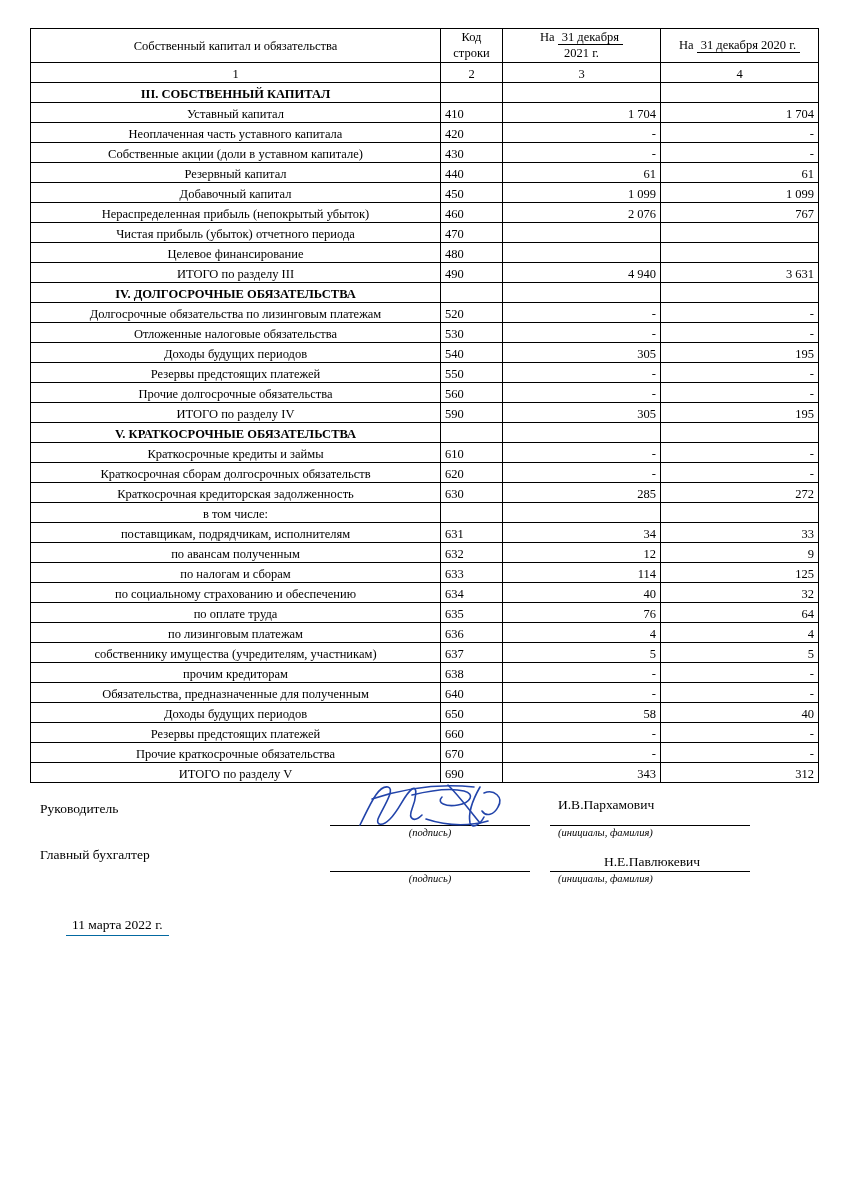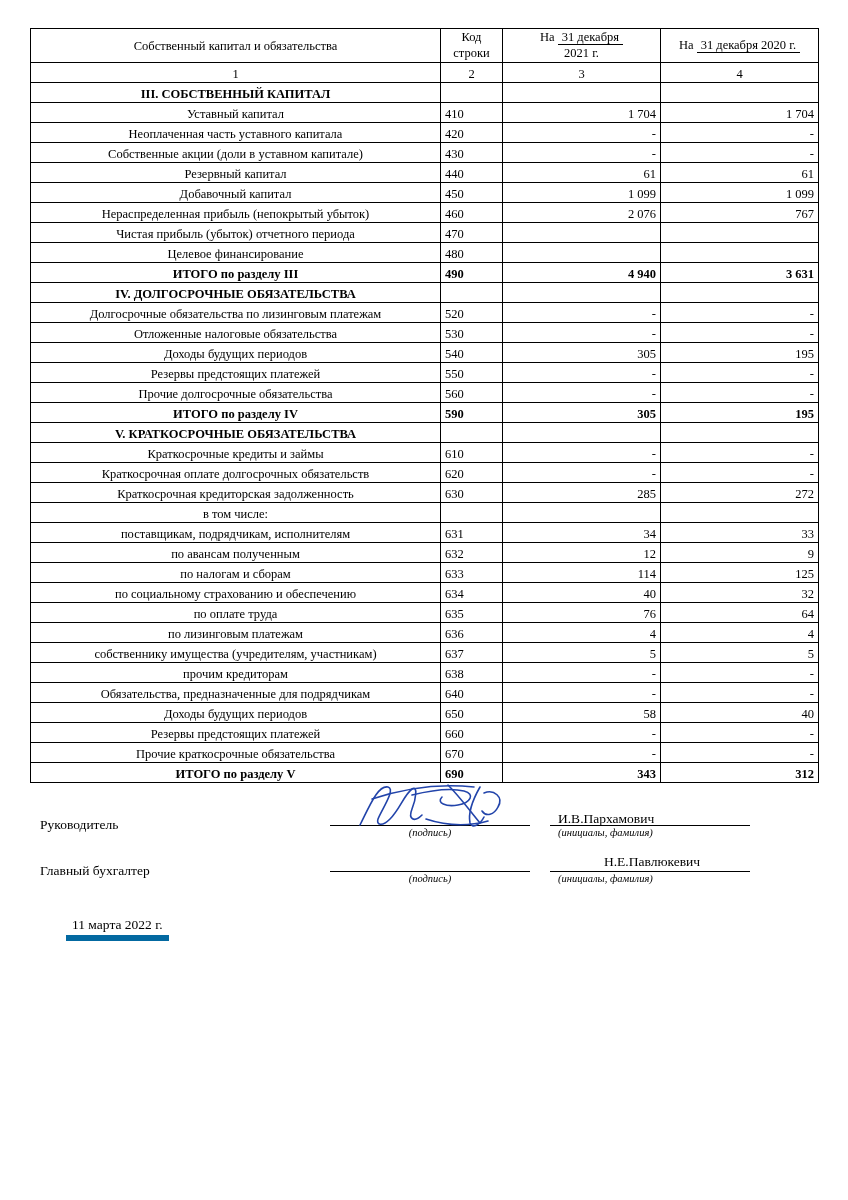--- a/index.html
+++ b/index.html
@@ -44,21 +44,21 @@
     text-align: center;
     vertical-align: middle !important;
     font-size: 12.5px;
     padding: 2px 4px;
   }
   .hd-name { height: 40px; }
   .hd-sub { text-align: center; font-size: 12.5px; height: 16px; }
   .name { text-align: center; }
   .code { }
   .num  { text-align: right; padding-right: 7px; }
-  .bold { font-weight: bold; }
+  .bold { font-weight: normal; }
   .sec  { font-weight: bold; }
   .indent1 { padding-left: 22px; }
   .indent2 { padding-left: 34px; }
 
   
   .hcell-inner {
     display: block;
     text-align: center;
     line-height: 1.25;
   }
@@ -74,21 +74,21 @@
     margin-top: 14px;
     font-size: 13px;
   }
   .sign-row {
     position: relative;
     height: 46px;
   }
   .sign-label {
     position: absolute;
     left: 10px;
-    top: 20px;
+    top: 4px;
     font-size: 13.5px;
   }
   .sign-line {
     position: absolute;
     border-bottom: 1px solid #000;
     height: 0;
   }
   .sign-cap {
     position: absolute;
     font-style: italic;
@@ -102,21 +102,21 @@
   .sign-name-cap {
     position: absolute;
     font-style: italic;
     font-size: 10.5px;
   }
   .date-line {
     position: absolute;
     left: 36px;
     top: 120px;
     font-size: 13.5px;
-    border-bottom: 6px solid #0369a1;
+    border-bottom: 1px solid #0369a1;
     padding: 0 6px 2px 6px;
   }
   .signature-svg {
     position: absolute;
     left: 322px;
     top: -22px;
     pointer-events: none;
   }
 </style>
 </head>
@@ -266,21 +266,21 @@
           <td class="num"></td>
           <td class="num"></td>
         </tr>
         <tr>
           <td class="name">Краткосрочные кредиты и займы</td>
           <td class="code">610</td>
           <td class="num">-</td>
           <td class="num">-</td>
         </tr>
         <tr>
-          <td class="name">Краткосрочная оплате долгосрочных обязательств</td>
+          <td class="name">Краткосрочная сборам долгосрочных обязательств</td>
           <td class="code">620</td>
           <td class="num">-</td>
           <td class="num">-</td>
         </tr>
         <tr>
           <td class="name">Краткосрочная кредиторская задолженность</td>
           <td class="code">630</td>
           <td class="num">285</td>
           <td class="num">272</td>
         </tr>
@@ -332,21 +332,21 @@
           <td class="num">5</td>
           <td class="num">5</td>
         </tr>
         <tr>
           <td class="name indent2">прочим кредиторам</td>
           <td class="code">638</td>
           <td class="num">-</td>
           <td class="num">-</td>
         </tr>
         <tr>
-          <td class="name">Обязательства, предназначенные для подрядчикам</td>
+          <td class="name">Обязательства, предназначенные для полученным</td>
           <td class="code">640</td>
           <td class="num">-</td>
           <td class="num">-</td>
         </tr>
         <tr>
           <td class="name">Доходы будущих периодов</td>
           <td class="code">650</td>
           <td class="num">58</td>
           <td class="num">40</td>
         </tr>
@@ -370,21 +370,21 @@
         </tr>
       </tbody>
   </table>
 
   <div class="sign-block">
     <div class="sign-row">
       <span class="sign-label">Руководитель</span>
       <span class="sign-line" style="left:300px; top:28px; width:200px;"></span>
       <span class="sign-cap" style="left:300px; top:30px; width:200px;">(подпись)</span>
       <span class="sign-line" style="left:520px; top:28px; width:200px;"></span>
-      <span class="sign-name" style="left:528px; top:14px;">И.В.Пархамович</span>
+      <span class="sign-name" style="left:528px; top:0;">И.В.Пархамович</span>
       <span class="sign-name-cap" style="left:528px; top:30px;">(инициалы, фамилия)</span>
       <svg class="signature-svg" width="190" height="60" viewBox="0 0 190 60">
         <g fill="none" stroke="#2244aa" stroke-width="1.6" stroke-linecap="round">
           <path d="M8,50 C18,30 26,10 36,12 C44,14 30,34 26,44 C24,50 30,52 38,44 C48,34 52,20 60,14 C66,10 64,24 60,34 C56,44 62,48 70,40"></path>
           <path d="M60,20 C76,16 96,12 112,16 C124,19 118,28 106,30 C94,32 84,28 90,22"></path>
           <path d="M20,24 C50,14 86,8 122,12"></path>
           <path d="M96,10 C108,22 118,36 128,48"></path>
           <path d="M128,12 C120,26 116,38 118,48 C120,54 128,50 132,42"></path>
           <path d="M132,18 C142,14 152,22 146,32 C142,40 134,42 130,36"></path>
           <path d="M74,44 C92,50 114,52 136,46"></path>

